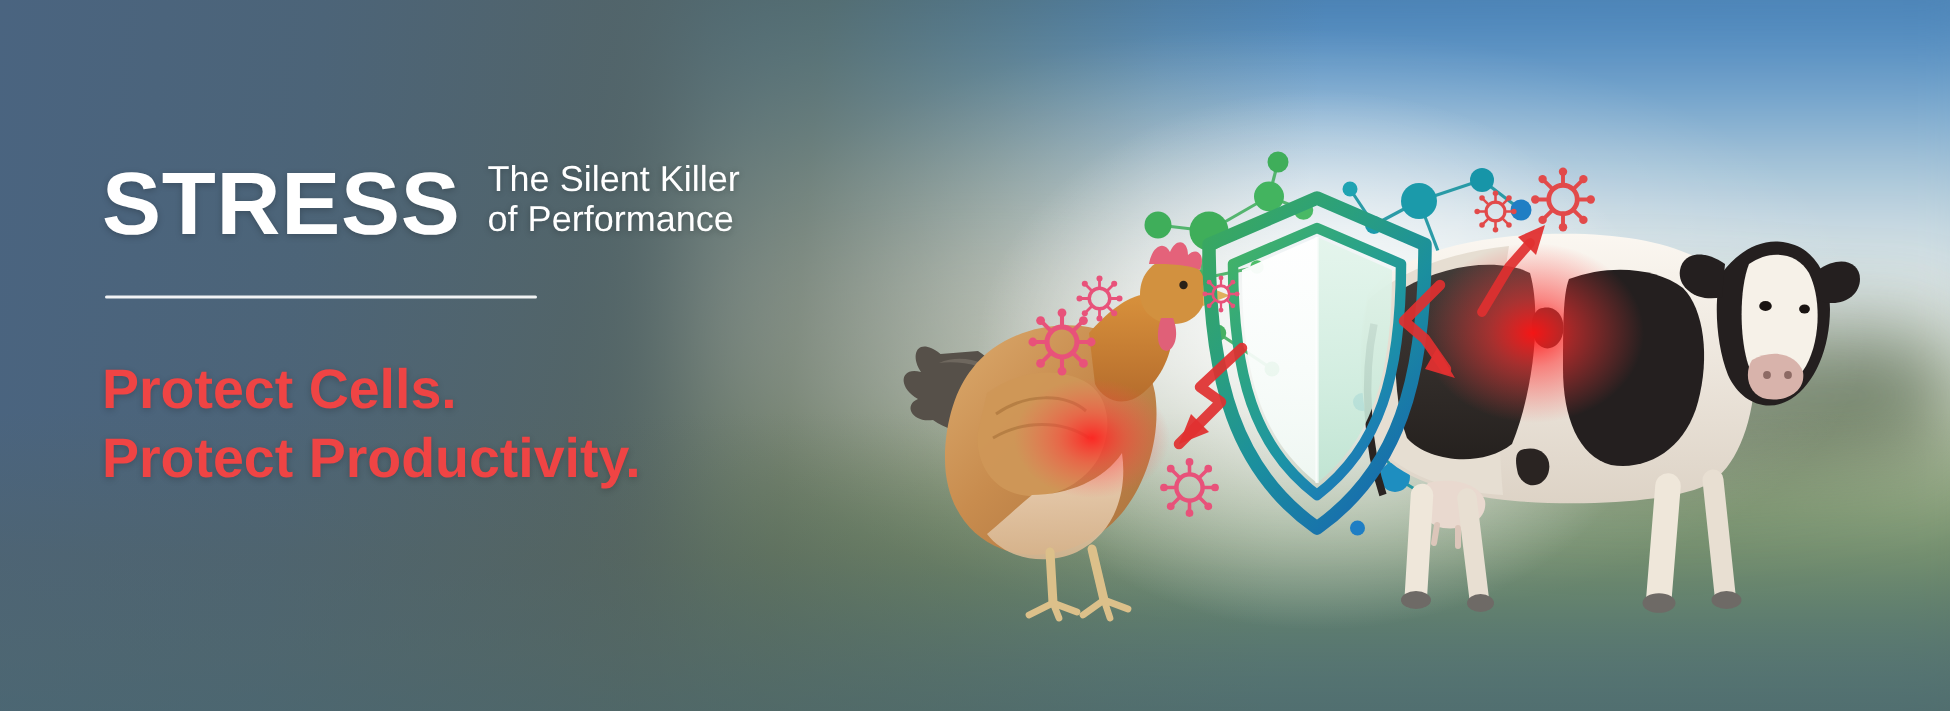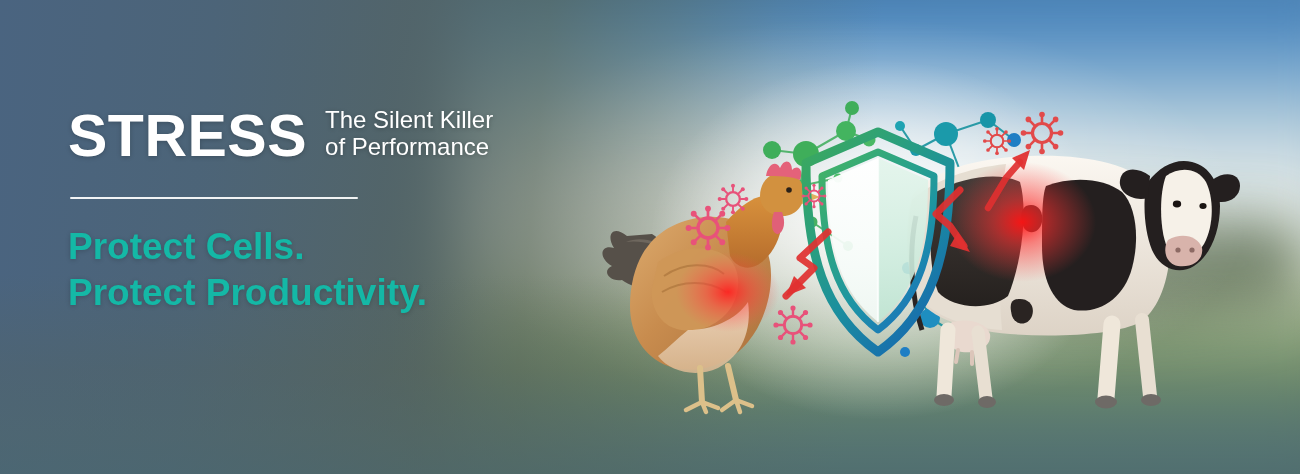--- a/index.html
+++ b/index.html
@@ -90,23 +90,23 @@
   .sub{
     font-size:24px; font-weight:300; color:#fff; line-height:1.14;
     padding-bottom:5px; white-space:pre-line;
     text-shadow:0 1px 4px rgba(0,0,0,.25);
   }
   .rule{
     width:288px; height:2px; background:rgba(255,255,255,.92);
     margin:31px 0 0 2px; border-radius:1px;
   }
   .tagline{
-    margin-top:25px;
+    margin-top:38px;
     font-size:37px; font-weight:700; line-height:1.25;
-    color:#14b8a6; white-space:pre-line;
+    color:#ef4444; white-space:pre-line;
     text-shadow:0 1px 5px rgba(0,0,0,.2);
   }
 
   
   .art{ position:absolute; inset:0; z-index:10; }
   .art svg{ position:absolute; inset:0; width:100%; height:100%; }
   .layer-back{ z-index:11; }
   .layer-animals{ z-index:12; }
   .layer-front{ z-index:14; }
   .layer-shield{ z-index:13; }

